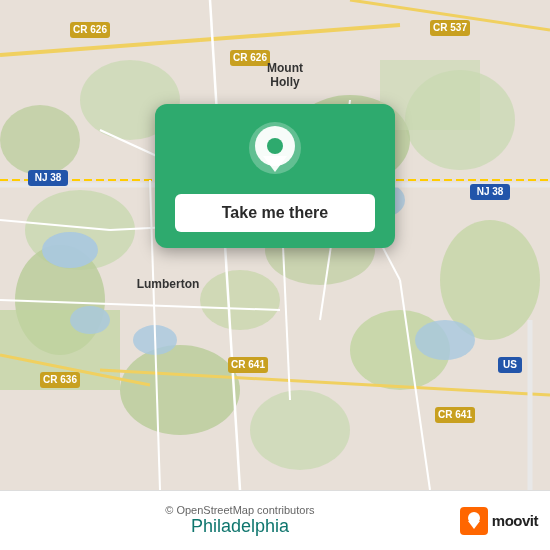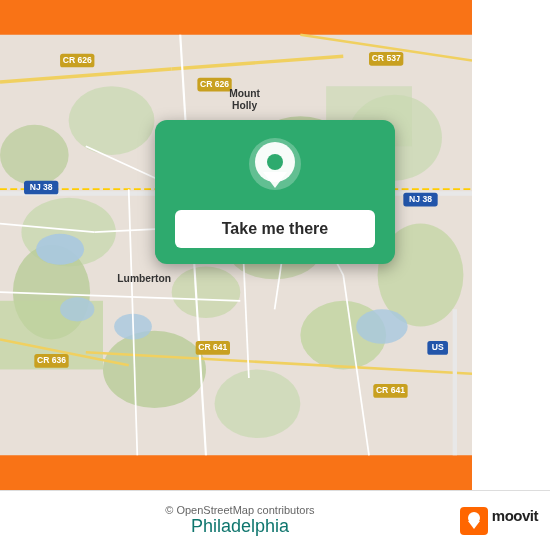--- a/index.html
+++ b/index.html
@@ -6,37 +6,37 @@
     body {
       width: 550px;
       height: 550px;
       overflow: hidden;
       font-family: Arial, sans-serif;
       position: relative;
     }
 
     
     #map-container {
-      width: 472px;
+      width: 550px;
       height: 490px;
       position: relative;
       overflow: hidden;
-      background-color: #f97316;
+      background-color: #0f766e;
     }
 
     
     #map-svg {
       width: 100%;
       height: 100%;
     }
 
     
     #popup-card {
       position: absolute;
-      top: 120px;
+      top: 104px;
       left: 155px;
       width: 240px;
       background: #2eaa6e;
       border-radius: 12px;
       display: flex;
       flex-direction: column;
       align-items: center;
       padding: 18px 20px 16px 20px;
       box-shadow: 0 4px 16px rgba(0,0,0,0.35);
     }
@@ -91,20 +91,21 @@
       color: #222;
     }
 
     #location-city {
       font-size: 18px;
       color: #0f766e;
     }
 
     #moovit-logo {
       display: flex;
+      align-items: center;
       gap: 4px;
     }
 
     #moovit-icon {
       width: 28px;
       height: 28px;
     }
 
     #moovit-text {
       font-size: 15px;

